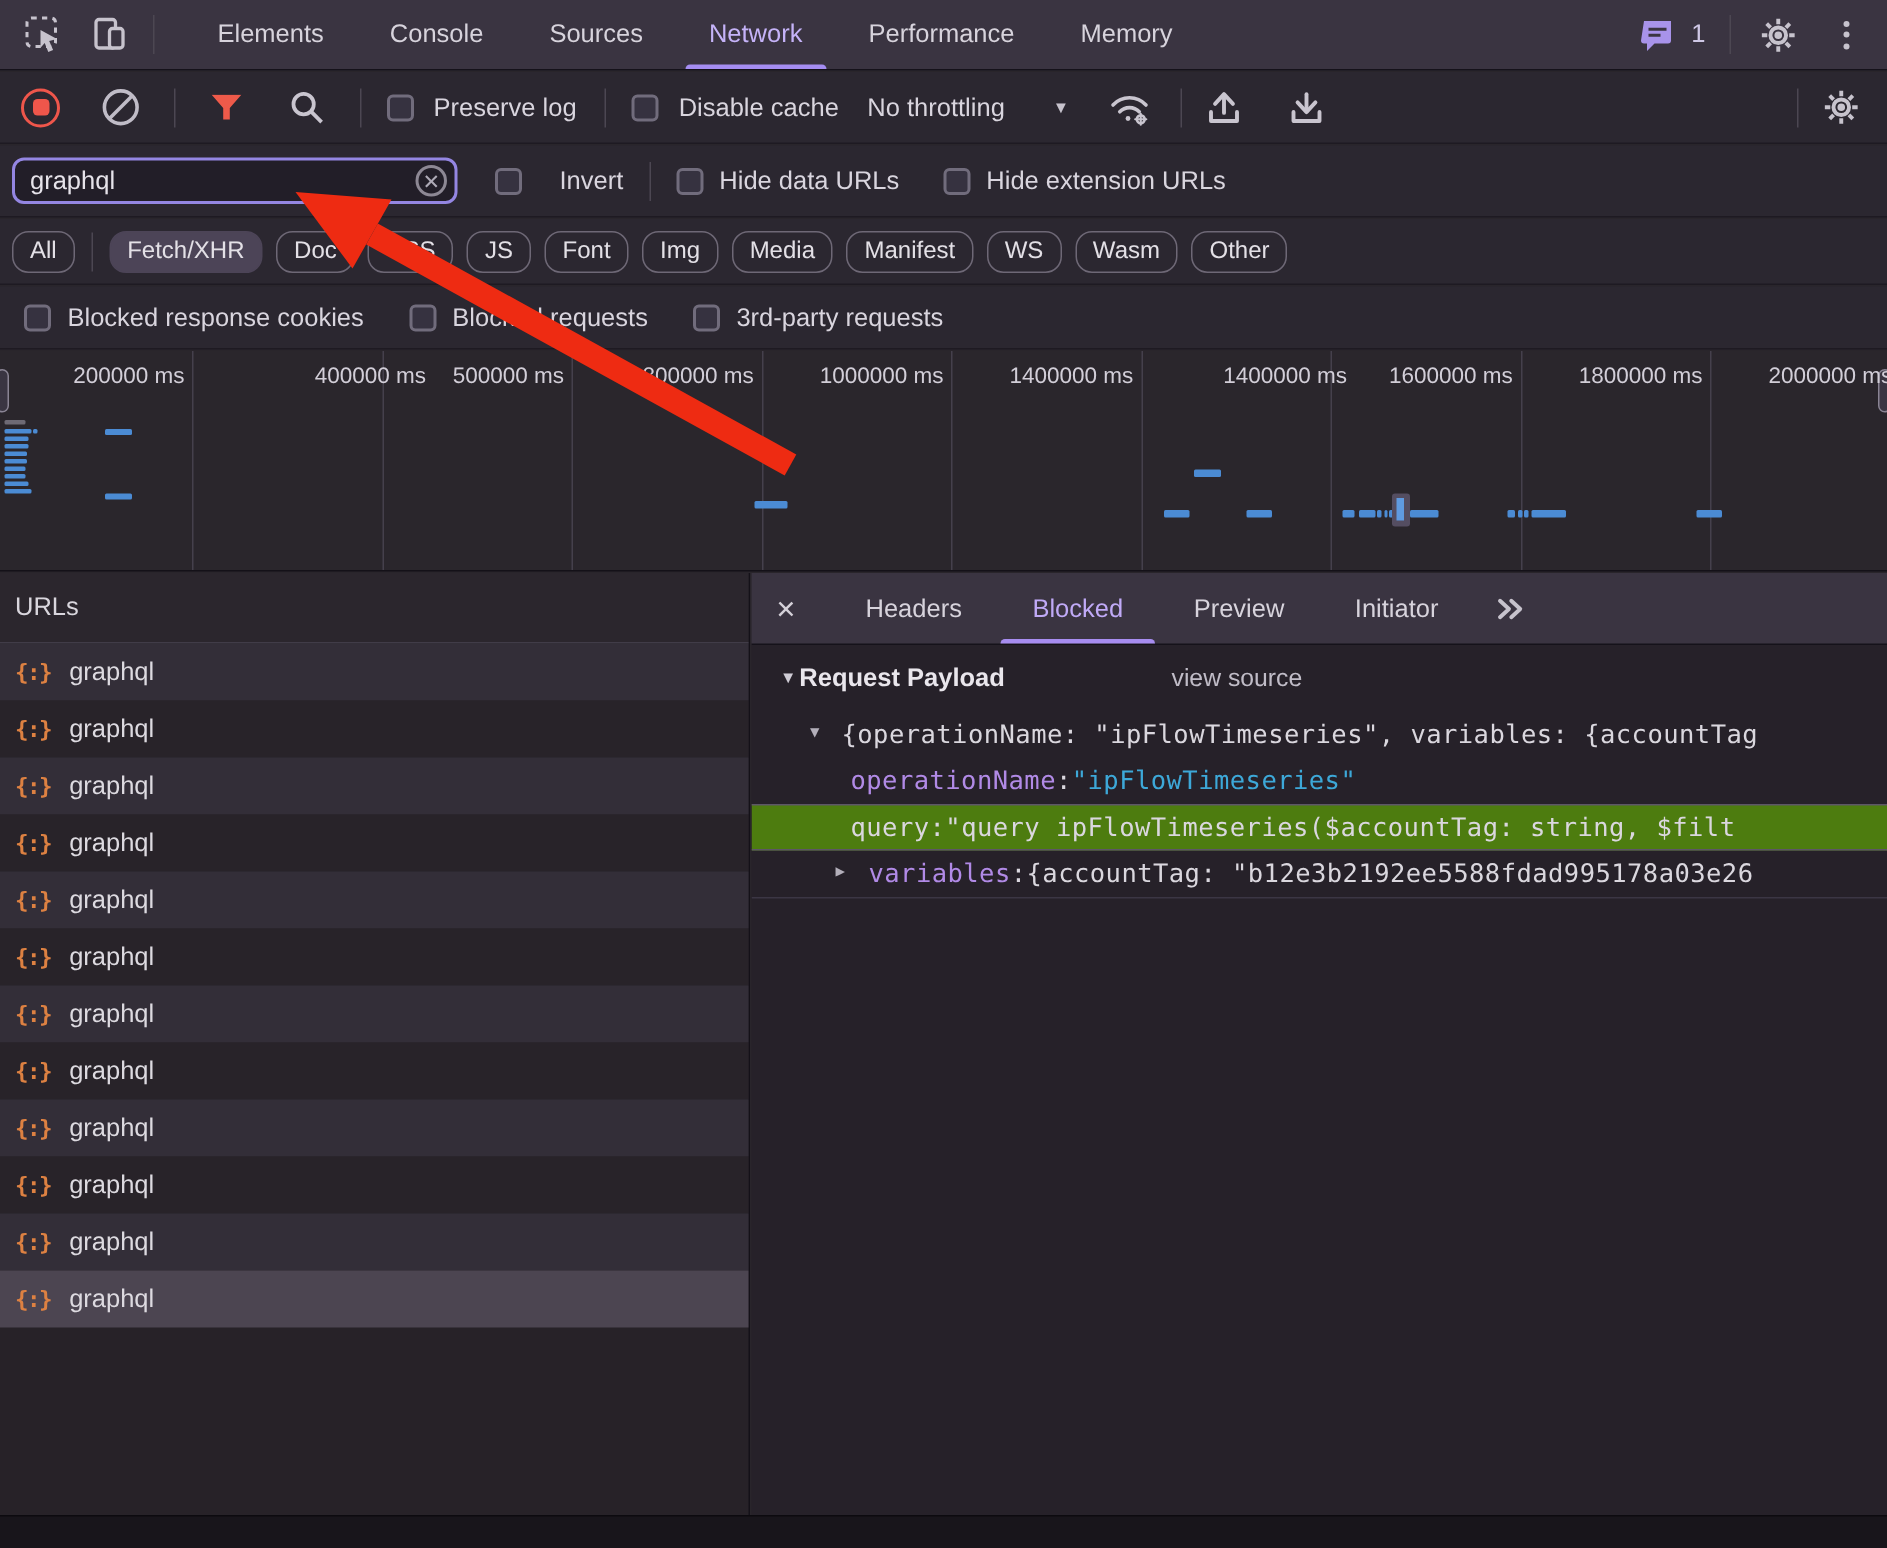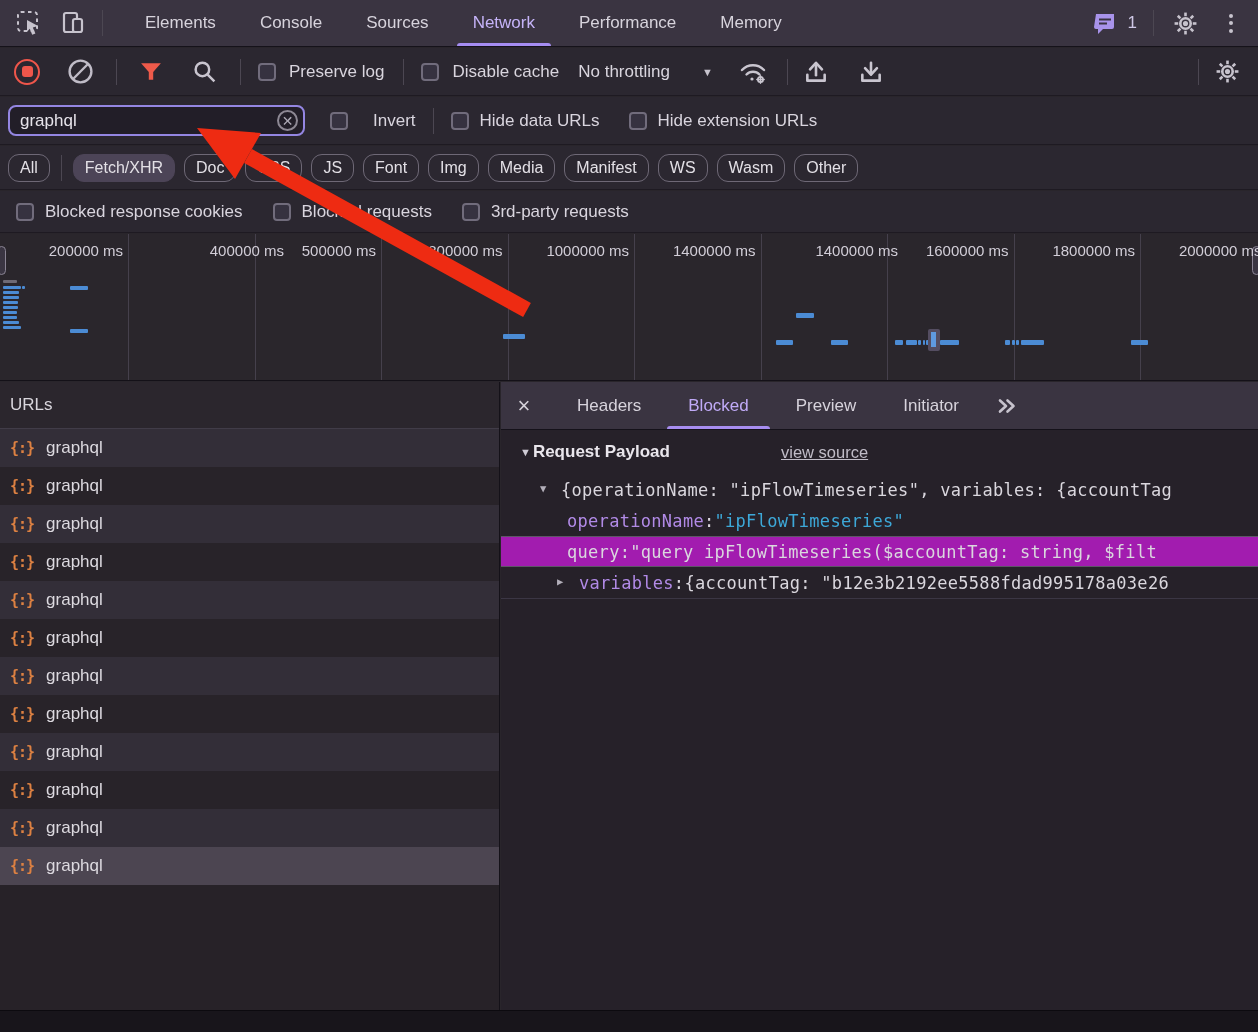--- a/index.html
+++ b/index.html
@@ -82,29 +82,29 @@
   .dt-close { width:46px; display:flex; align-items:center; justify-content:center; font-size:22px; color:#d5d1d9; }
   .dt-tab { padding:0 17px; height:100%; display:flex; align-items:center; font-size:17px; color:#d7d3dc; position:relative; margin-left:13px; }
   .dt-tab.active { color:#c0aaf7; }
   .dt-tab.active::after { content:""; position:absolute; left:-4px; right:-4px; bottom:0; height:3px; background:#a78df0; border-radius:3px 3px 0 0; }
   .dt-more { margin-left:16px; }
 
   .payload { position:relative; height:580px; overflow:hidden; }
   .payload-header { display:flex; align-items:center; height:44px; padding-left:19px; }
   .ph-tri { font-size:11px; color:#cfccd5; margin-right:2px; }
   .ph-title { font-size:17px; font-weight:bold; color:#e9e6ec; }
-  .ph-view-source { font-size:16.5px; color:#c0bcc7; position:absolute; left:280px;text-decoration:underline; }
+  .ph-view-source { font-size:16.5px; color:#c0bcc7; position:absolute; left:280px; }
   .mono { font-family:"DejaVu Sans Mono", monospace; font-size:17px; letter-spacing:0.3px; white-space:nowrap; }
   .tree-row { height:31px; display:flex; align-items:center; overflow:hidden; }
   .tri { font-size:10.5px; color:#b3afba; width:0; position:relative; }
   .tri span { position:absolute; top:-8px; }
   .k { color:#b18ae6; }
   .s { color:#3da8d8; }
   .w { color:#dad7de; }
-  .tree-row.selected { background:#a21caf; border-top:1px solid #5d5666; border-bottom:1px solid #5d5666; }
+  .tree-row.selected { background:#4d7c0f; border-top:1px solid #5d5666; border-bottom:1px solid #5d5666; }
   .section-divider { height:1px; background:#3b3644; }
 
   
   .bottomstrip { position:absolute; left:0; top:1010px; width:1258px; height:22px; background:#18151b; border-top:1px solid #0c0a0f; }
 
   
   .arrow-overlay { position:absolute; left:0; top:0; z-index:99; pointer-events:none; }
 
   svg.gl { display:block; }
 </style>

